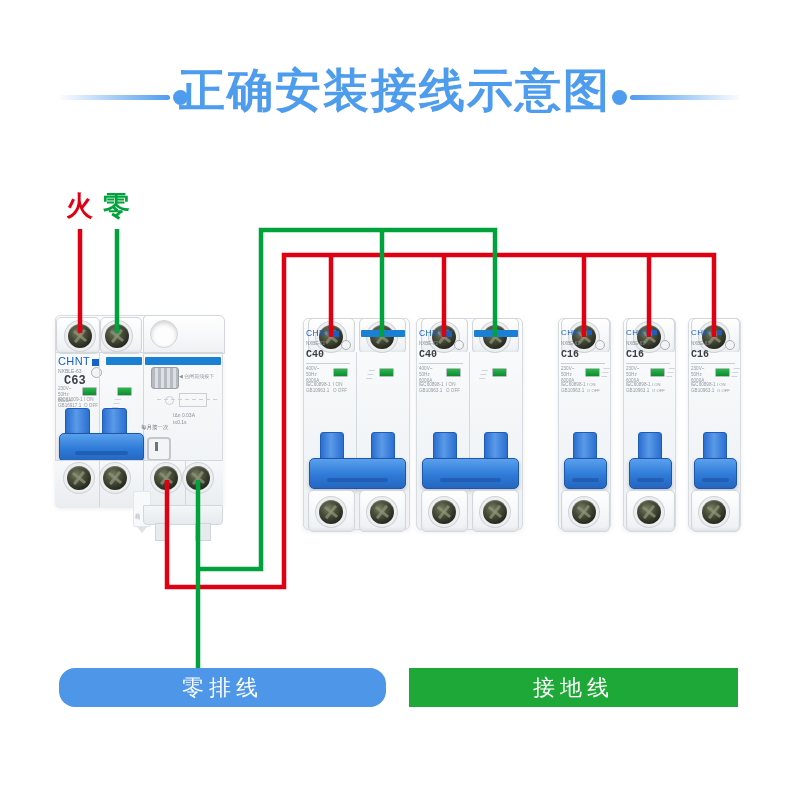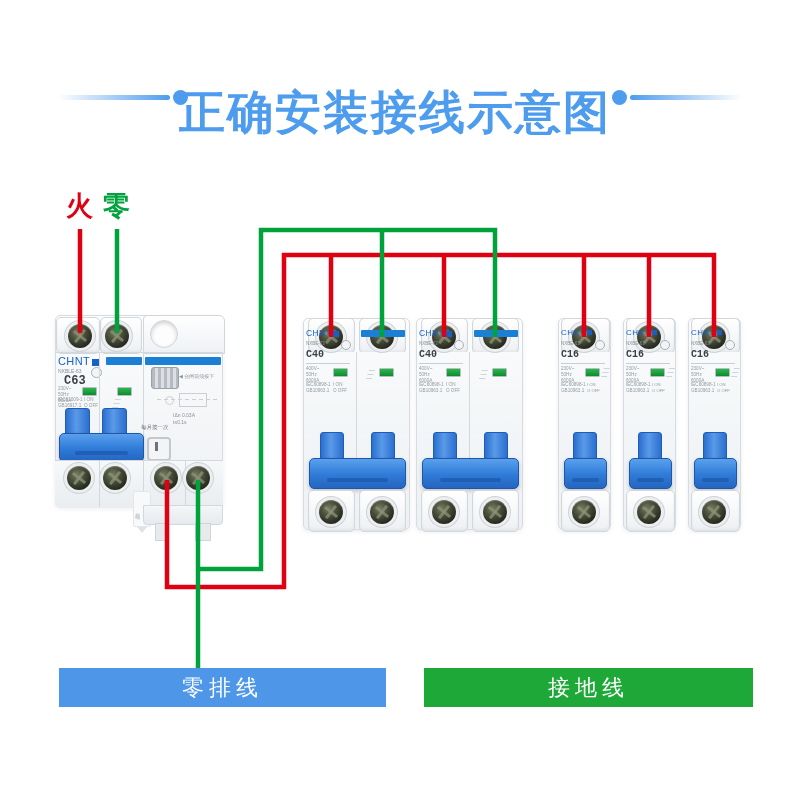--- a/index.html
+++ b/index.html
@@ -1,21 +1,21 @@
 <!DOCTYPE html>
 <html><head>
 <meta charset="utf-8">
 <style>
   html,body{margin:0;padding:0;background:#fff;}
   .stage{position:relative;width:790px;height:802px;background:#fff;overflow:hidden;
          font-family:"Liberation Sans","DejaVu Sans",sans-serif;}
   .abs{position:absolute;}
 
   
-  .title{position:absolute;top:82px;left:0;width:790px;text-align:center;
+  .title{position:absolute;top:60px;left:0;width:790px;text-align:center;
          font-size:46px;font-weight:bold;letter-spacing:2px;color:#4E9CEE;}
   .deco-line{position:absolute;top:95px;height:5px;border-radius:3px;}
   .deco-line.left{left:58px;width:112px;background:linear-gradient(to right,rgba(78,156,238,0),#4E9CEE);}
   .deco-line.right{left:630px;width:112px;background:linear-gradient(to left,rgba(78,156,238,0),#4E9CEE);}
   .deco-dot{position:absolute;top:90px;width:15px;height:15px;border-radius:50%;background:#4E9CEE;}
   .deco-dot.left{left:173px;}
   .deco-dot.right{left:612px;}
 
   .wire-lbl{position:absolute;top:188px;font-size:27px;font-weight:bold;}
   .wire-lbl.live{left:66px;color:#E60012;}
@@ -148,21 +148,21 @@
   .mcb1 .specs{left:3px;top:48px;}
   .mcb1 .ind{left:27px;top:50px;}
   .mcb1 .squig{left:44px;top:50px;}
   .mcb1 .stds{left:3px;top:64px;} .mcb1 .onoff{left:29px;top:64px;font-size:4.2px;}
   .mcb1 .stem{left:15px;top:114px;width:22px;height:30px;}
   .mcb1 .handle{left:6px;top:140px;width:41px;height:29px;}
 
   
   .busbox{position:absolute;top:668px;height:39px;display:flex;align-items:center;justify-content:center;
           color:#fff;font-size:22px;letter-spacing:5px;font-weight:500;}
-  .busbox.blue{left:59px;width:327px;background:#4D96E8;}
+  .busbox.blue{left:59px;width:327px;background:#4D96E8;border-radius:16px;}
   .busbox.green{left:409px;width:329px;background:#1EA838;}
 
   .wires{position:absolute;left:0;top:0;pointer-events:none;}
 </style>
 </head>
 <body>
 
 <div class="stage">
 
   <div class="deco-line left"></div>
@@ -404,21 +404,21 @@
     </div>
     <div class="stem"></div>
     <div class="handle"></div>
     <div class="tblock bb"></div>
     <div class="screw sc-b"></div>
   </div>
 
   <div class="busbox blue" style="background: rgb(77, 150, 232);">
     <span>零排线</span>
   </div>
-  <div class="busbox green" style="background: rgb(30, 168, 56); margin-left: 15px;">
+  <div class="busbox green" style="background: rgb(30, 168, 56);">
     <span>接地线</span>
   </div>
 
   <svg class="wires" width="790" height="802" viewBox="0 0 790 802">
     <g fill="none" stroke-width="4.5" stroke-linejoin="miter">
 
       <path d="M80 229 V333" stroke="#DF0011"></path>
       <path d="M167 480 V587 H284 V255 H714 V337" stroke="#DF0011"></path>
       <path d="M331 255 V337" stroke="#DF0011"></path>
       <path d="M444 255 V337" stroke="#DF0011"></path>

